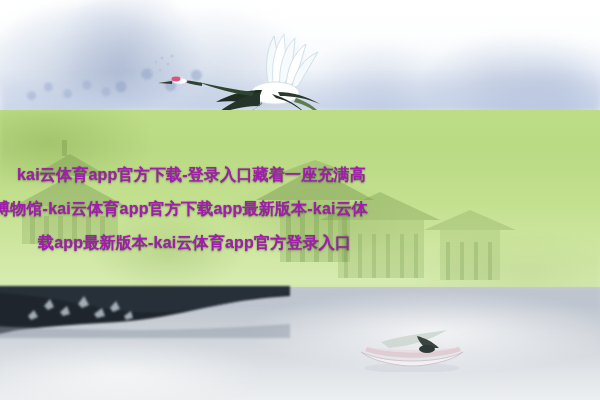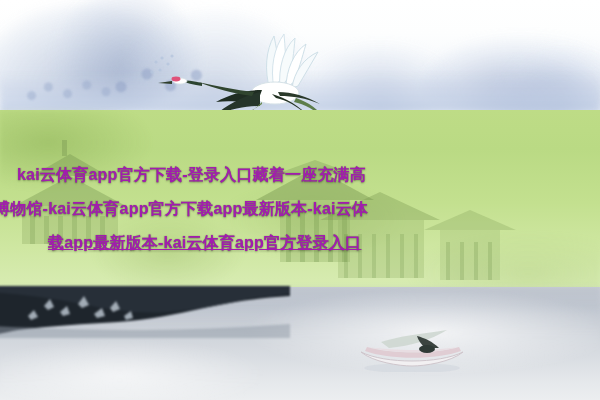--- a/index.html
+++ b/index.html
@@ -103,21 +103,21 @@
     font-size: 16px;
     line-height: 34px;
     letter-spacing: .2px;
     text-shadow: 0 1px 2px rgba(60,80,40,.45), 0 0 1px rgba(50,70,30,.5);
     white-space: nowrap;
     pointer-events: none;
   }
   .hl-line { display: block; height: 34px; }
   .hl-1 { padding-left: 17px; }
   .hl-2 { padding-left: -6px; margin-left: -6px; }
-  .hl-3 { padding-left: 48px; text-decoration: underline; }
+  .hl-3 { padding-left: 38px; }
 
   
   .water {
     position: absolute;
     left: 0; top: 287px;
     width: 600px; height: 113px;
     background:
       linear-gradient(180deg, #c9ced6 0%, #c4cad3 16%, #cdd2d9 38%, #d9dde2 62%, #e6e9ec 86%, #eceef0 100%);
   }
   .water-haze {

